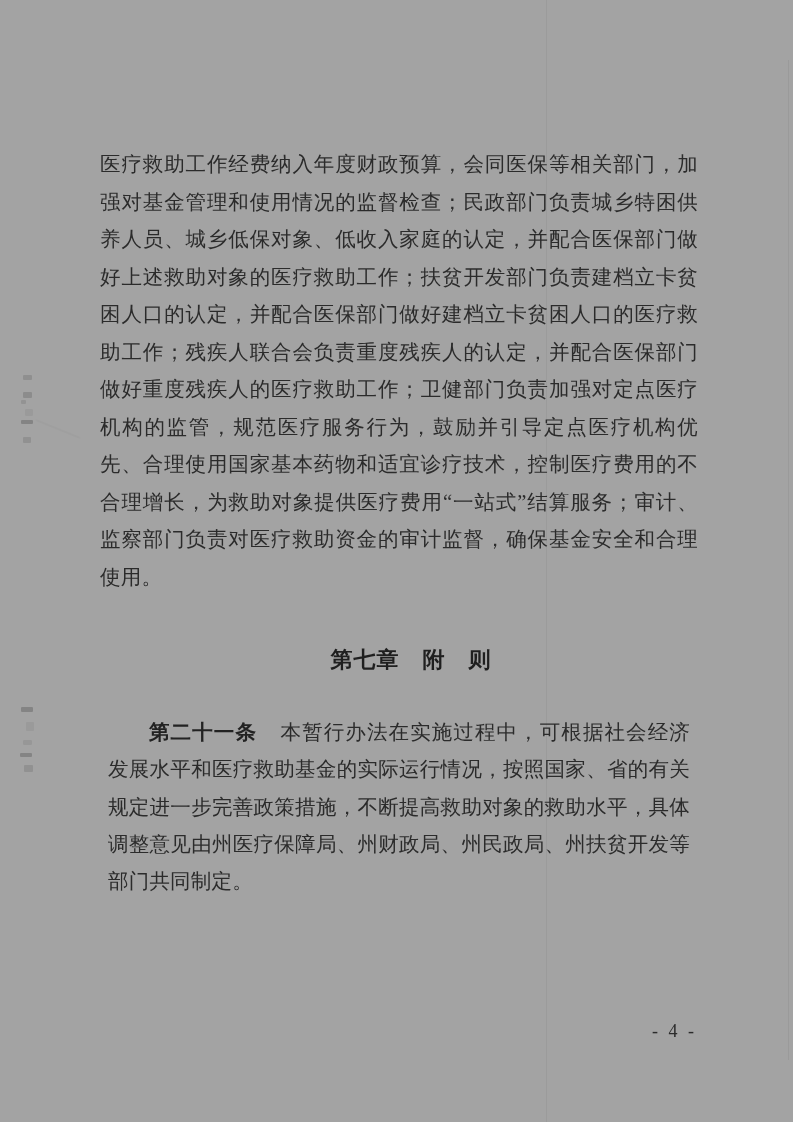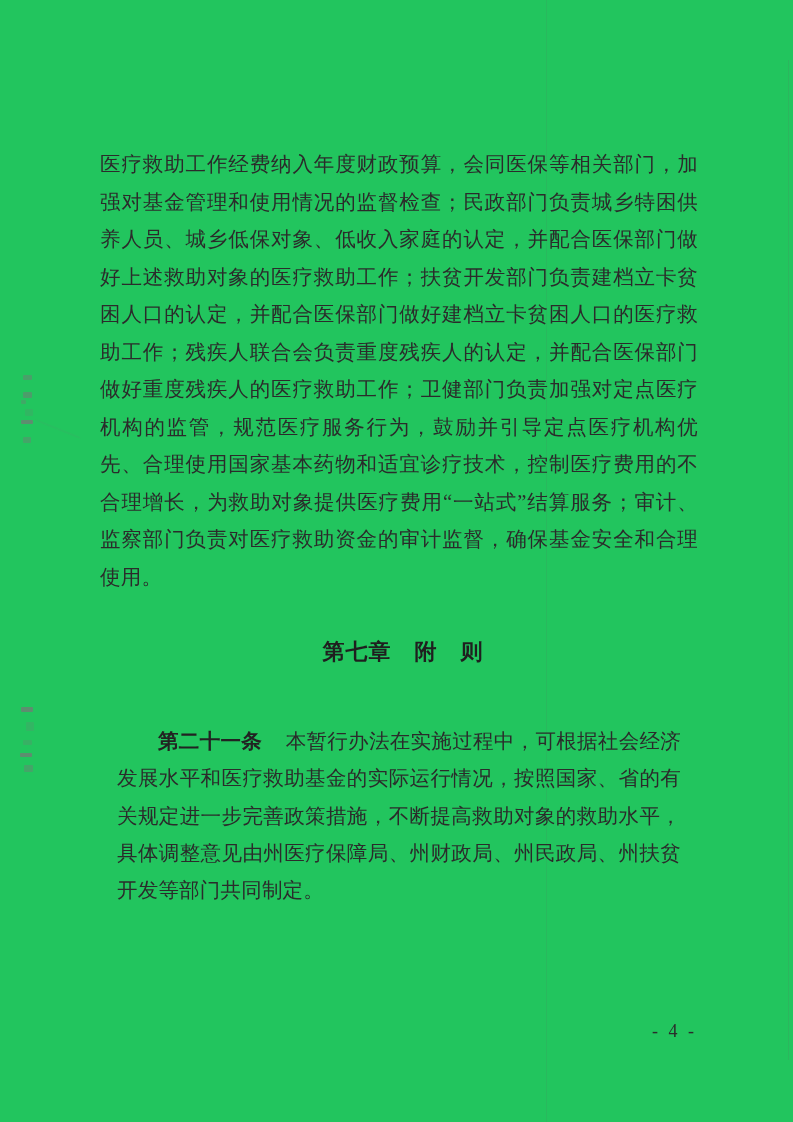--- a/index.html
+++ b/index.html
@@ -1,20 +1,20 @@
 <!DOCTYPE html>
 <html><head>
 <meta charset="utf-8">
 <style>
   html, body { margin: 0; padding: 0; background: #ffffff; }
   .page {
     position: relative;
     width: 793px;
     height: 1122px;
-    background: #22c55e;
+    background: #a3a3a3;
     font-family: "Liberation Serif", "DejaVu Serif", serif;
     color: #2b2b2b;
     overflow: hidden;
   }
   
   .crease-mid {
     position: absolute; left: 546px; top: 0; width: 1px; height: 1122px;
     background: rgba(100,100,100,0.12); pointer-events: none;
   }
   .crease-edge {
@@ -25,36 +25,36 @@
     position: absolute;
     top: 146px; left: 100px; width: 598px;
     font-size: 20.5px;
     line-height: 37.5px;
     text-align: justify;
     letter-spacing: 0.2px;
   }
   .chapter-heading {
     position: absolute;
     top: 633px; left: 100px; width: 598px;
-    margin: 4px;
+    margin: 12px;
     text-align: center;
     font-size: 22px;
     font-weight: bold;
     color: #1f1f1f;
     letter-spacing: 1px;
   }
   .articles {
     position: absolute;
     top: 706px; left: 100px; width: 598px;
     font-size: 20.5px;
     line-height: 37.3px;
     text-align: justify;
     letter-spacing: 0.2px;
   }
-  .article { margin: 17px; text-indent: 2em; }
+  .article { margin: 8px; text-indent: 2em; }
   .article-num { font-weight: bold; color: #222; margin-right: 1.15em; }
   .page-number {
     position: absolute;
     top: 1021px; right: 96px;
     font-size: 18px;
     letter-spacing: 3px;
     color: #2b2b2b;
     font-family: "Liberation Serif", "DejaVu Serif", serif;
   }
   

